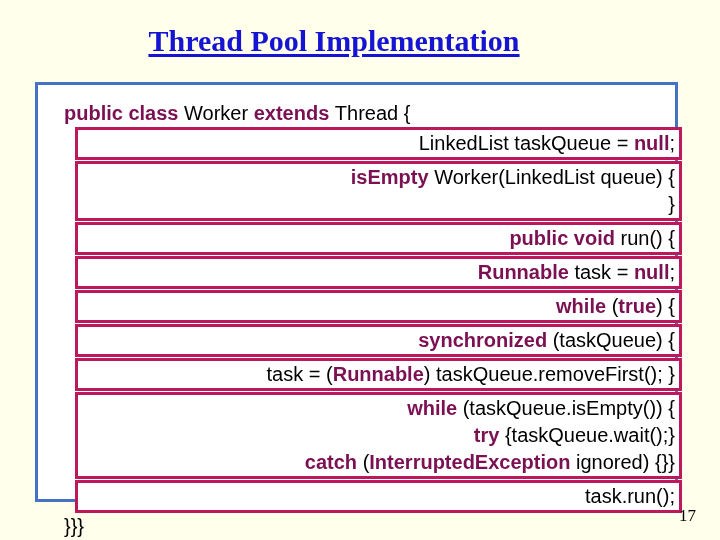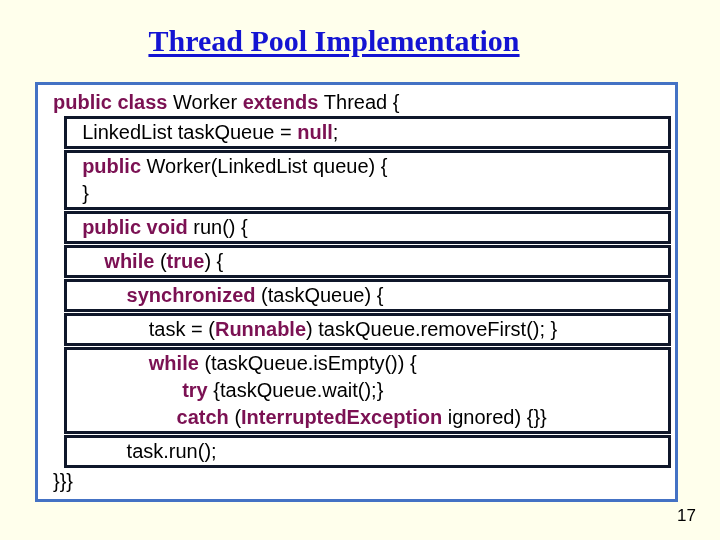--- a/index.html
+++ b/index.html
@@ -42,84 +42,88 @@
     height: 420px;
     background: #ffffff;
     border: 3px solid #4472c4;
     box-sizing: border-box;
   }
 
   .code-stack {
     position: relative;
     width: 100%;
     height: 100%;
-    padding: 4px;
+    padding: 15px;
   }
 
   
   .code-line {
     font-family: "Liberation Sans", sans-serif;
     font-size: 20px;
     line-height: 27px;
     color: #000000;
     white-space: pre;
     padding: 0;
     margin: 0;
   }
   .code-line.plain {
     padding-left: 11px;
   }
 
   
   .orange-box {
-    border: 3px solid #0f172a;
+    border: 3px solid #be185d;
     background: #ffffff;
     box-sizing: border-box;
     margin-left: 22px;
     margin-right: 8px;
     padding: 0 4px;
+    text-align: right;
   }
   .orange-box + .orange-box {
     margin-top: 1px;
   }
 
   
   .kw { color: #7b1153; font-weight: bold; }
   .id { color: #000000; }
 
   
 
   
   #page-number {
     position: absolute;
     right: 24px;
     bottom: 14px;
-    font-family: Liberation Sans, sans-serif;
+    font-family: Liberation Serif, serif;
     font-size: 17px;
     color: #000000;
     margin-left: 40px;
   }
 </style>
 </head>
 <body>
 
 <div id="slide-title">Thread Pool Implementation</div>
 
 <div id="code-frame">
   <div class="code-stack" id="code-stack">
       <div class="code-line plain"><span class="kw">public class </span><span class="id">Worker </span><span class="kw">extends </span><span class="id">Thread {</span></div>
       <div class="orange-box">
         <div class="code-line"><span>  </span><span class="id">LinkedList taskQueue = </span><span class="kw">null</span><span class="id">;</span></div>
       </div>
       <div class="orange-box">
-        <div class="code-line"><span>  </span><span class="kw">public </span><span class="id">Worker(LinkedList queue) {</span></div>
+        <div class="code-line"><span>  </span><span class="kw">isEmpty </span><span class="id">Worker(LinkedList queue) {</span></div>
         <div class="code-line"><span>  </span><span class="id">}</span></div>
       </div>
       <div class="orange-box">
         <div class="code-line"><span>  </span><span class="kw">public void </span><span class="id">run() {</span></div>
+      </div>
+      <div class="orange-box">
+        <div class="code-line"><span>      </span><span class="kw">Runnable </span><span class="id">task = </span><span class="kw">null</span><span class="id">;</span></div>
       </div>
       <div class="orange-box">
         <div class="code-line"><span>      </span><span class="kw">while </span><span class="id">(</span><span class="kw">true</span><span class="id">) {</span></div>
       </div>
       <div class="orange-box">
         <div class="code-line"><span>          </span><span class="kw">synchronized </span><span class="id">(taskQueue) {</span></div>
       </div>
       <div class="orange-box">
         <div class="code-line"><span>              </span><span class="id">task = (</span><span class="kw">Runnable</span><span class="id">) taskQueue.removeFirst(); }</span></div>
       </div>

